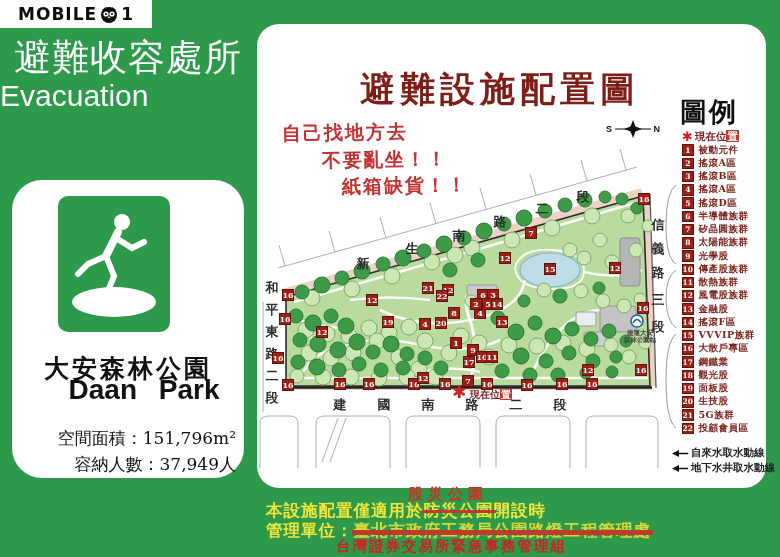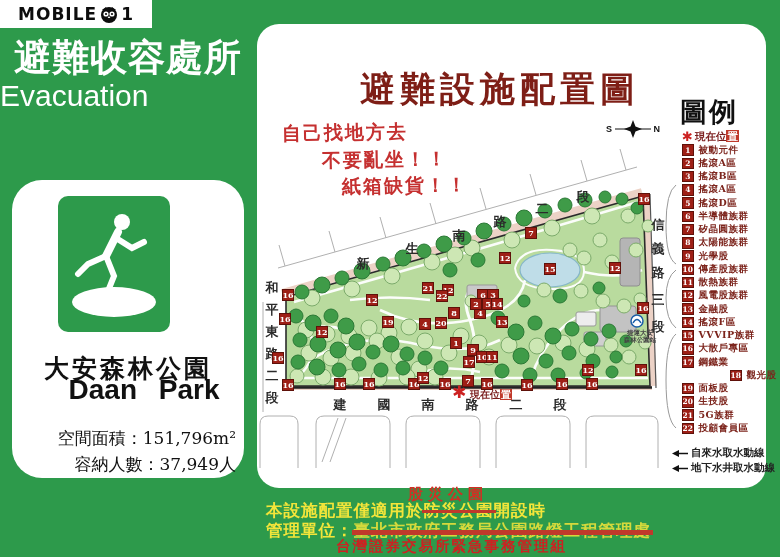--- a/index.html
+++ b/index.html
@@ -6,21 +6,21 @@
   body{
     width:780px;height:557px;position:relative;overflow:hidden;
     background:#2d9a4b;
     font-family:"Liberation Sans","DejaVu Sans",sans-serif;
     -webkit-font-smoothing:antialiased;
   }
   .abs{position:absolute;}
   
   .logo-band{left:0;top:0;width:152px;height:28px;background:#fff;display:flex;align-items:center;justify-content:center;gap:2px;}
   .logo-text{font-weight:900;font-size:17px;letter-spacing:1px;color:#0d0d0d;font-family:"DejaVu Sans",sans-serif;}
-  .side-title-zh{left:0;top:33px;width:256px;text-align:center;color:#fff;font-size:37px;font-weight:700;letter-spacing:1px;}
+  .side-title-zh{left:0;top:33px;width:256px;text-align:center;color:#fff;font-size:37px;font-weight:400;letter-spacing:1px;}
   .side-title-en{left:0;top:80px;width:256px;text-align:left;color:#fff;font-size:30px;font-weight:500;line-height:31px;}
   .park-card{left:12px;top:180px;width:232px;height:298px;background:#fff;border-radius:30px;}
   .icon-sq{left:58px;top:196px;width:112px;height:136px;background:#2d9a4b;border-radius:10px;}
   .park-name-zh{left:12px;top:352px;width:232px;text-align:center;color:#111;font-size:25px;font-weight:900;letter-spacing:3px;}
   .park-name-en{left:12px;top:374px;width:264px;text-align:center;color:#111;font-size:28px;font-weight:600;word-spacing:14px;}
   .stat-line{left:36px;width:200px;color:#111;font-size:17px;font-weight:400;font-family:"DejaVu Serif","Liberation Serif",serif;text-align:right;}
   
   .main-panel{left:257px;top:24px;width:509px;height:464px;background:#fff;border-radius:22px;}
   .main-title{left:300px;top:66px;width:400px;text-align:center;color:#7e1e16;font-size:35px;font-weight:900;letter-spacing:5px;font-family:"DejaVu Serif","Liberation Serif",serif;}
   .graffiti{color:#c53030;font-weight:700;font-size:19px;letter-spacing:2px;font-family:"DejaVu Serif","Liberation Serif",serif;transform:rotate(-1deg);}
@@ -441,21 +441,21 @@
       <span class="legend-label">VVVIP族群</span>
     </div>
     <div class="legend-row" style="top: 198.75px;">
       <span class="legend-box">16</span>
       <span class="legend-label">大散戶專區</span>
     </div>
     <div class="legend-row" style="top: 212px;">
       <span class="legend-box">17</span>
       <span class="legend-label">鋼鐵業</span>
     </div>
-    <div class="legend-row" style="top: 225.25px; margin-left: 48px;">
+    <div class="legend-row" style="top: 225.25px;">
       <span class="legend-box">18</span>
       <span class="legend-label">觀光股</span>
     </div>
     <div class="legend-row" style="top: 238.5px;">
       <span class="legend-box">19</span>
       <span class="legend-label">面板股</span>
     </div>
     <div class="legend-row" style="top: 251.75px;">
       <span class="legend-box">20</span>
       <span class="legend-label">生技股</span>

